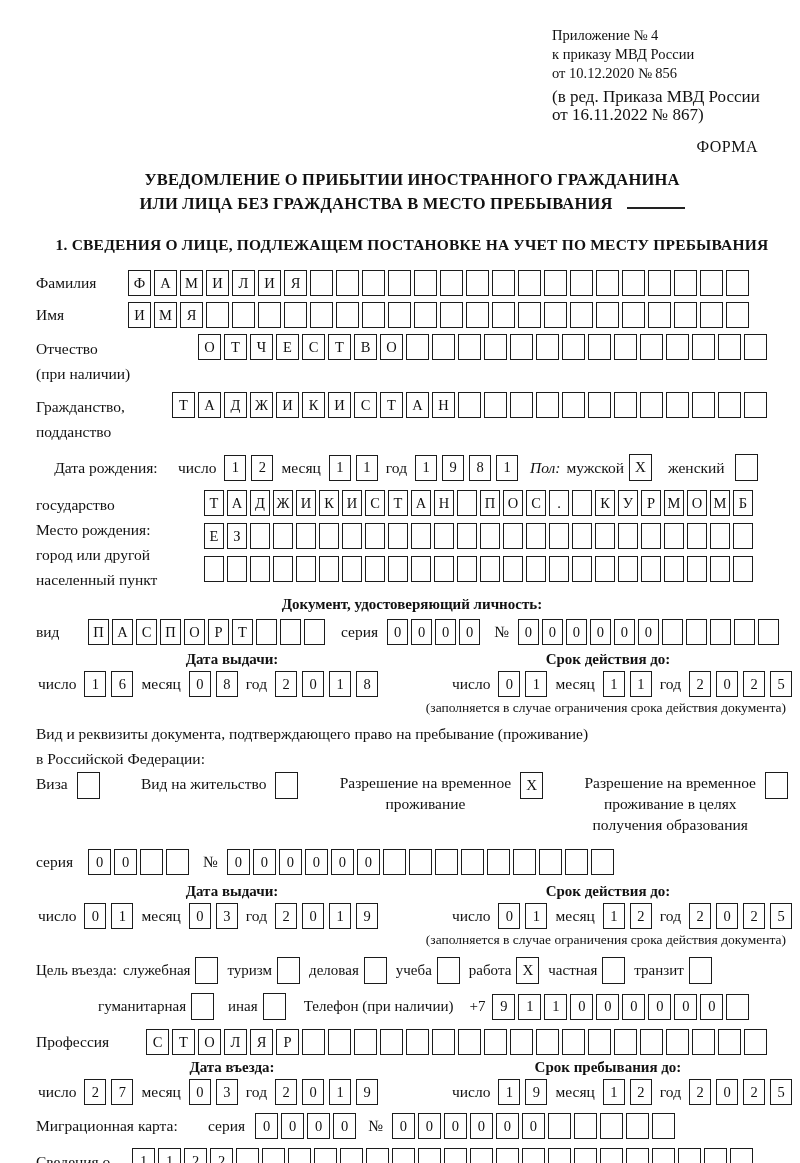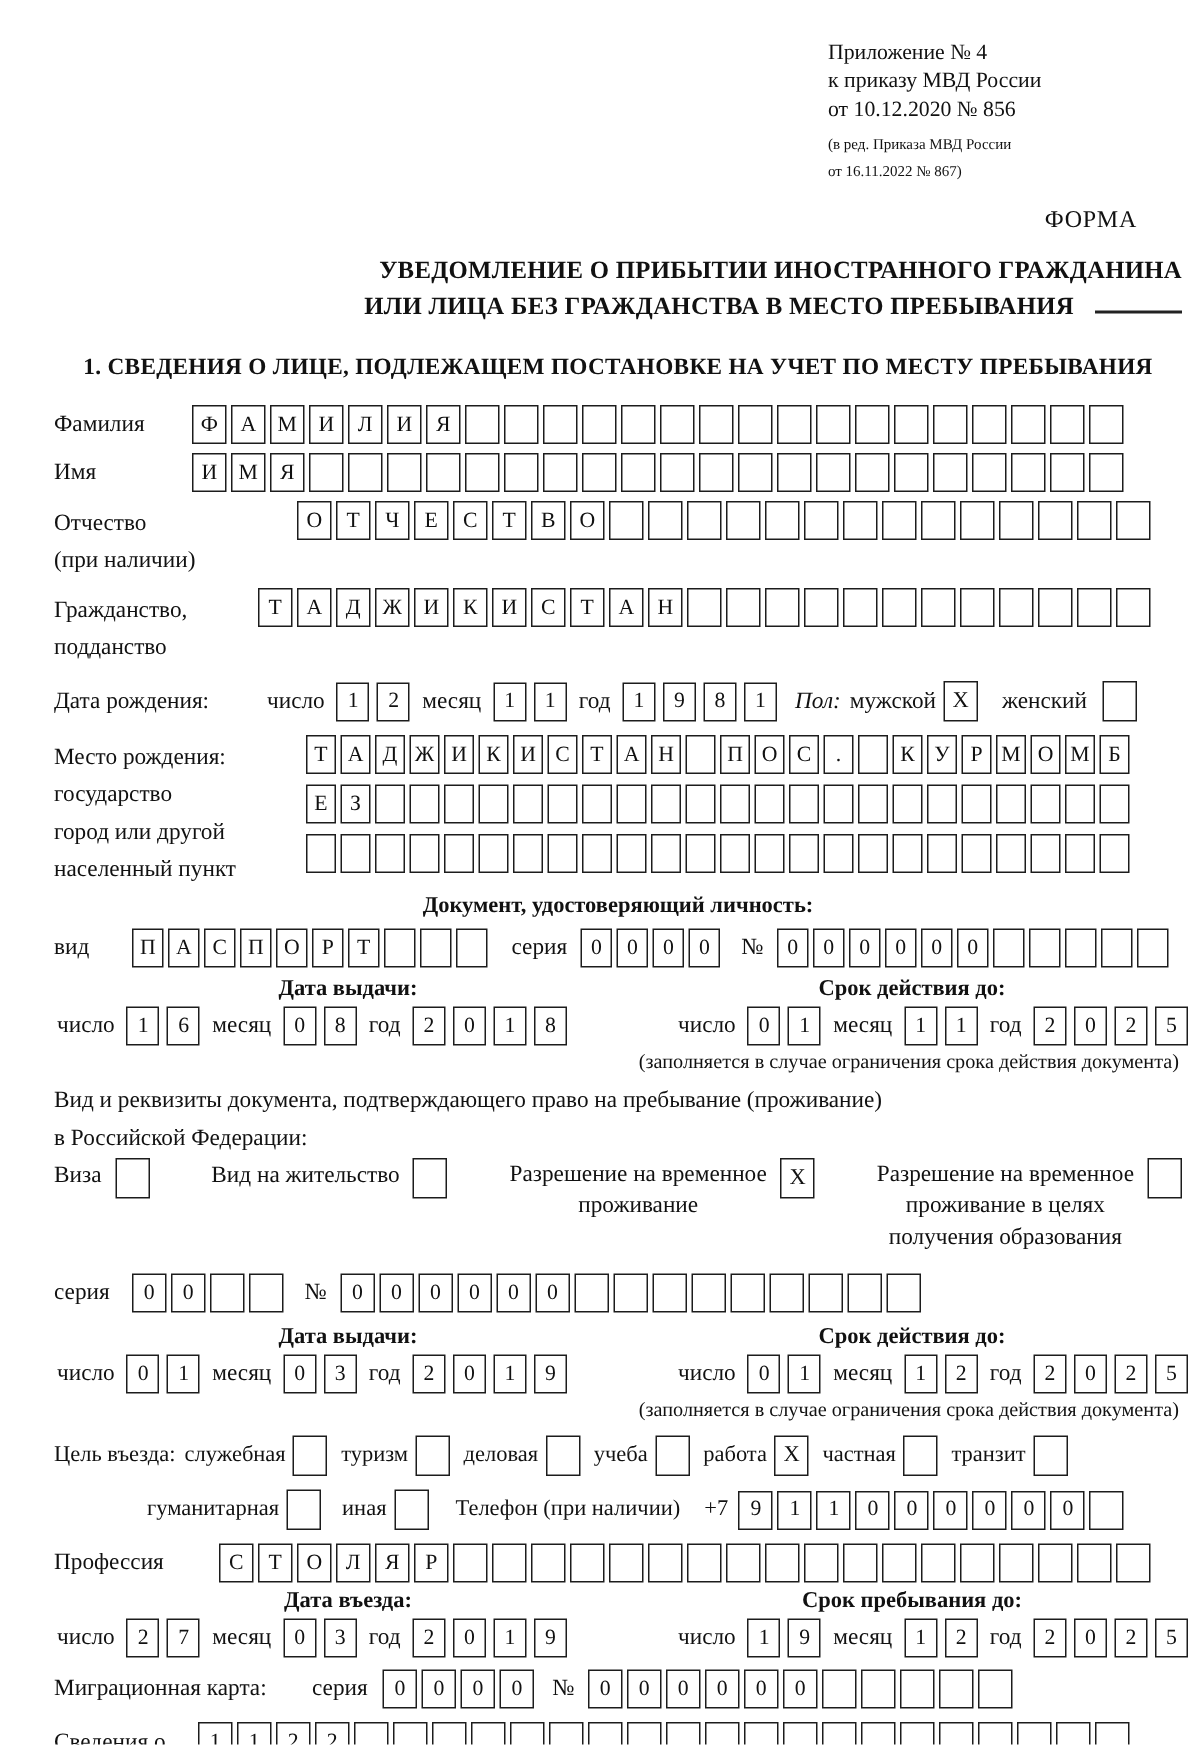--- a/index.html
+++ b/index.html
@@ -7,24 +7,24 @@
   body {
     width: 800px; height: 1163px;
     font-family: "Liberation Serif", serif;
     color: #111; font-size: 15.5px;
     overflow: hidden;
   }
   .page { padding: 26px 12px 8px 36px; width: 800px; height: 1163px; overflow: hidden; }
 
   
   .appendix { margin-left:auto; margin-right:24px; width:212px; font-size:14.5px; line-height:19px; }
-  .appendix .rev { font-size:10px; margin-top:5px; line-height:18px; }
+  .appendix .rev { font-size:17px; margin-top:5px; line-height:18px; }
   .forma { text-align:right; padding-right:30px; font-weight:normal; font-size:16px; margin-top:14px; letter-spacing:0.5px; }
 
-  .title { text-align:right; font-weight:bold; font-size:16.5px; line-height:24px; margin-top:12px; letter-spacing:0.2px; }
+  .title { text-align:center; font-weight:bold; font-size:16.5px; line-height:24px; margin-top:12px; letter-spacing:0.2px; }
   .blank { display:inline-block; width:58px; border-bottom:2.5px solid #222; height:14px; margin-left:14px; }
 
   .sect-head { text-align:center; font-weight:bold; font-size:15.5px; margin-top:20px; margin-bottom:16px; letter-spacing:0.2px; }
 
   
   .cells { display:flex; gap:3px; flex:none; }
   .cell {
     width:23px; height:26px; flex:none;
     border:1.6px solid #1c1c1c;
     display:flex; align-items:center; justify-content:center;
@@ -215,21 +215,21 @@
         <span class="cell"></span>
         <span class="cell"></span>
         <span class="cell"></span>
         <span class="cell"></span>
         <span class="cell"></span>
         <span class="cell"></span>
         <span class="cell"></span>
       </div>
   </div>
 
-  <div class="frow" style="align-items:center; margin-bottom:9px;">
+  <div class="frow" style="align-items:center; margin-bottom:9px;text-align:center;">
     <span style="width:140px; flex:none;">Дата рождения:</span>
     <div class="dgroup">
       <span class="dlbl">число</span>
       <div class="cells dates">
           <span class="cell">1</span>
           <span class="cell">2</span>
         </div>
       <span class="dlbl">месяц</span>
       <div class="cells dates">
           <span class="cell">1</span>
@@ -245,22 +245,22 @@
     </div>
     <span style="margin-left:12px;font-style:italic;">Пол:</span>
     <span style="margin-left:6px;">мужской</span>
     <span class="cbox" style="margin-left:5px;">X</span>
     <span style="margin-left:16px;">женский</span>
     <span class="cbox" style="margin-left:10px;"></span>
   </div>
 
   <div class="frow" style="margin-bottom:2px;">
     <div class="lblcol w168">
+      <div>государство</div>
       <div>Место рождения:</div>
-      <div>государство</div>
       <div>город или другой</div>
       <div>населенный пункт</div>
     </div>
     <div class="mrows">
       <div class="cells tight">
           <span class="cell">Т</span>
           <span class="cell">А</span>
           <span class="cell">Д</span>
           <span class="cell">Ж</span>
           <span class="cell">И</span>

